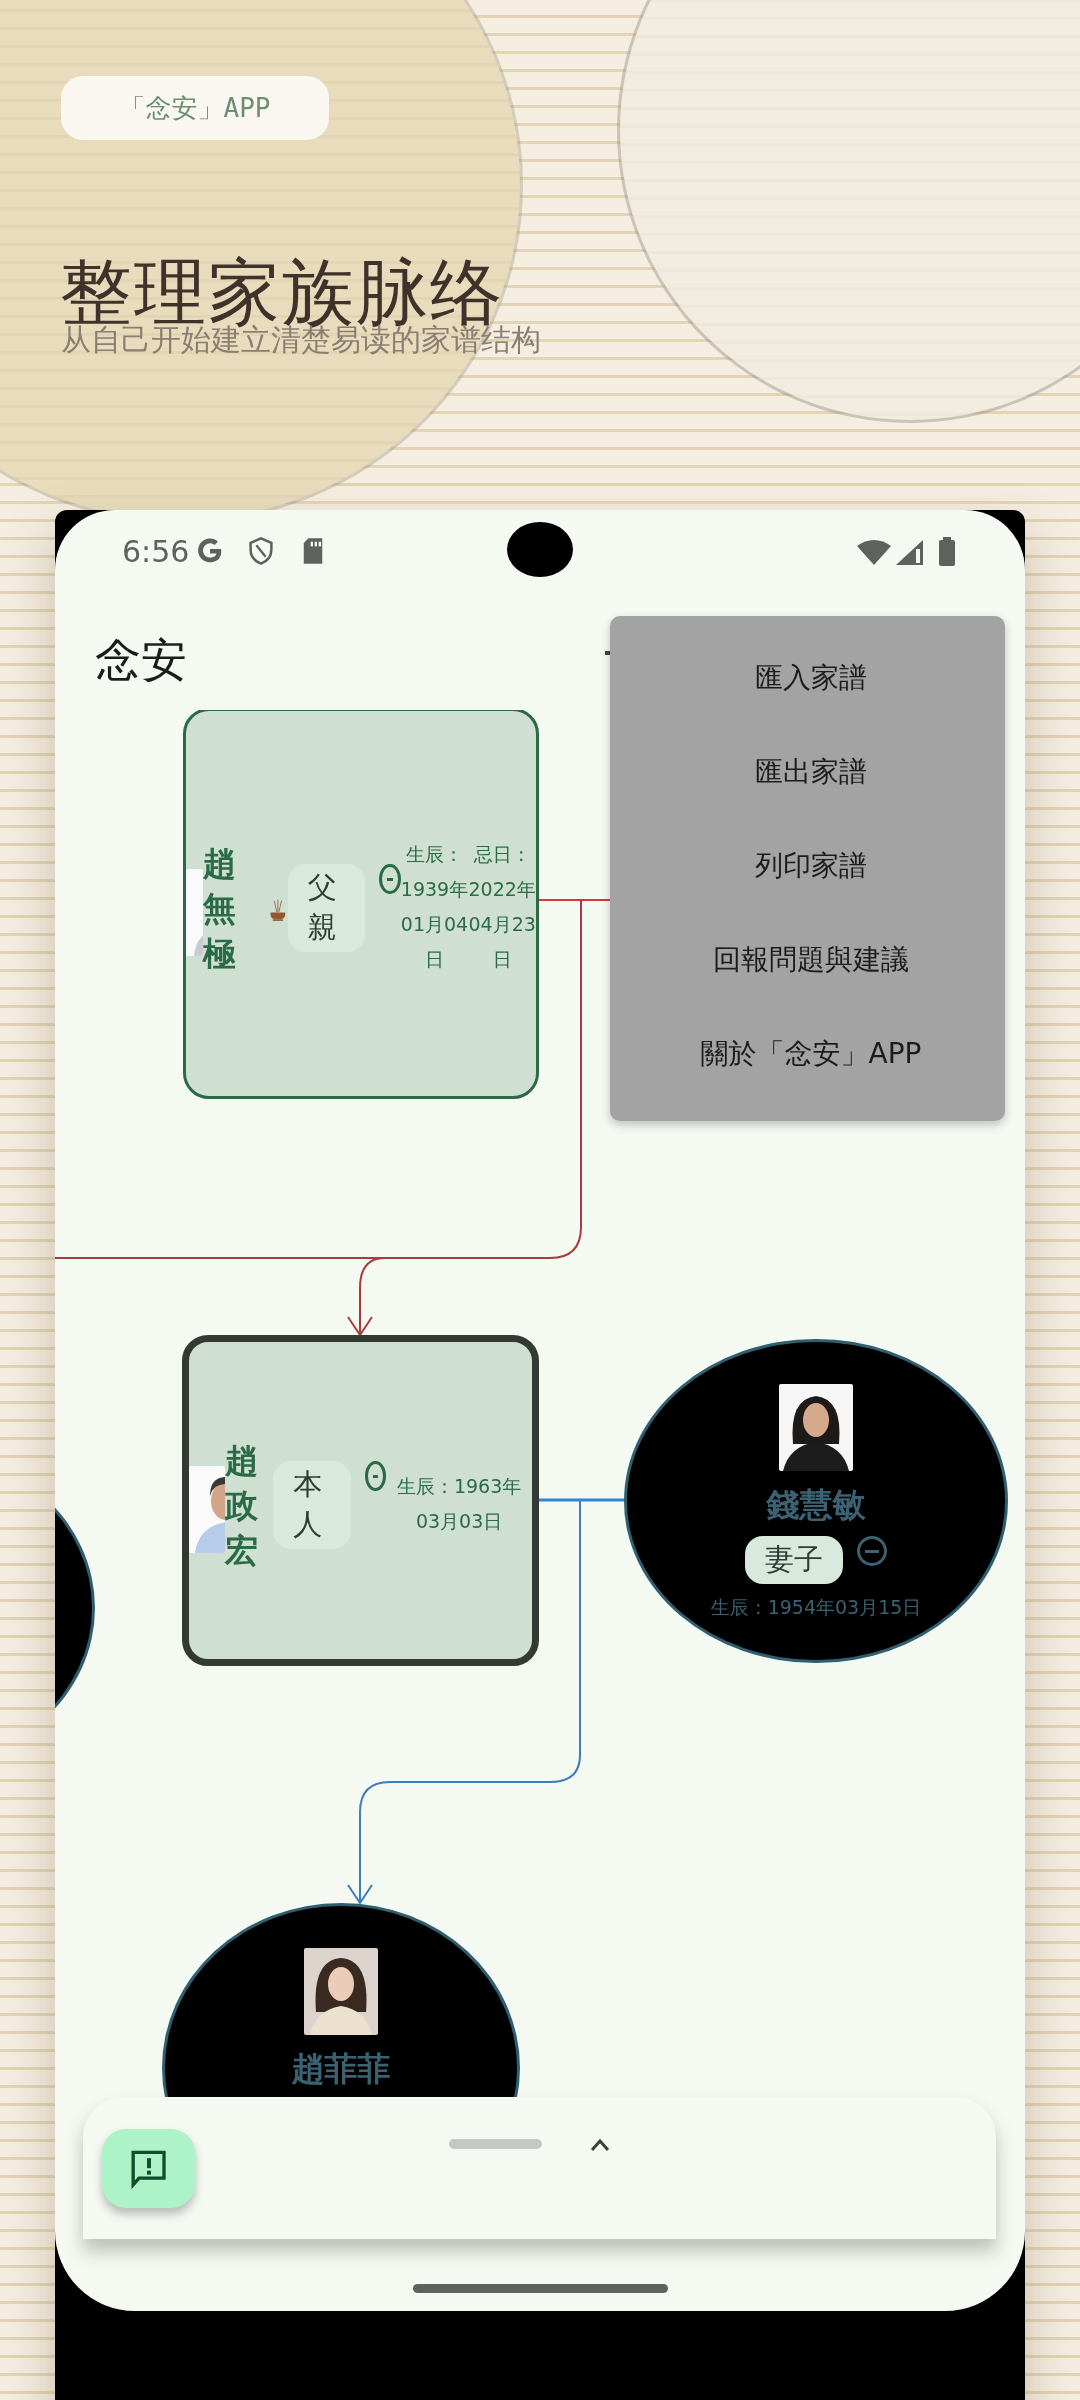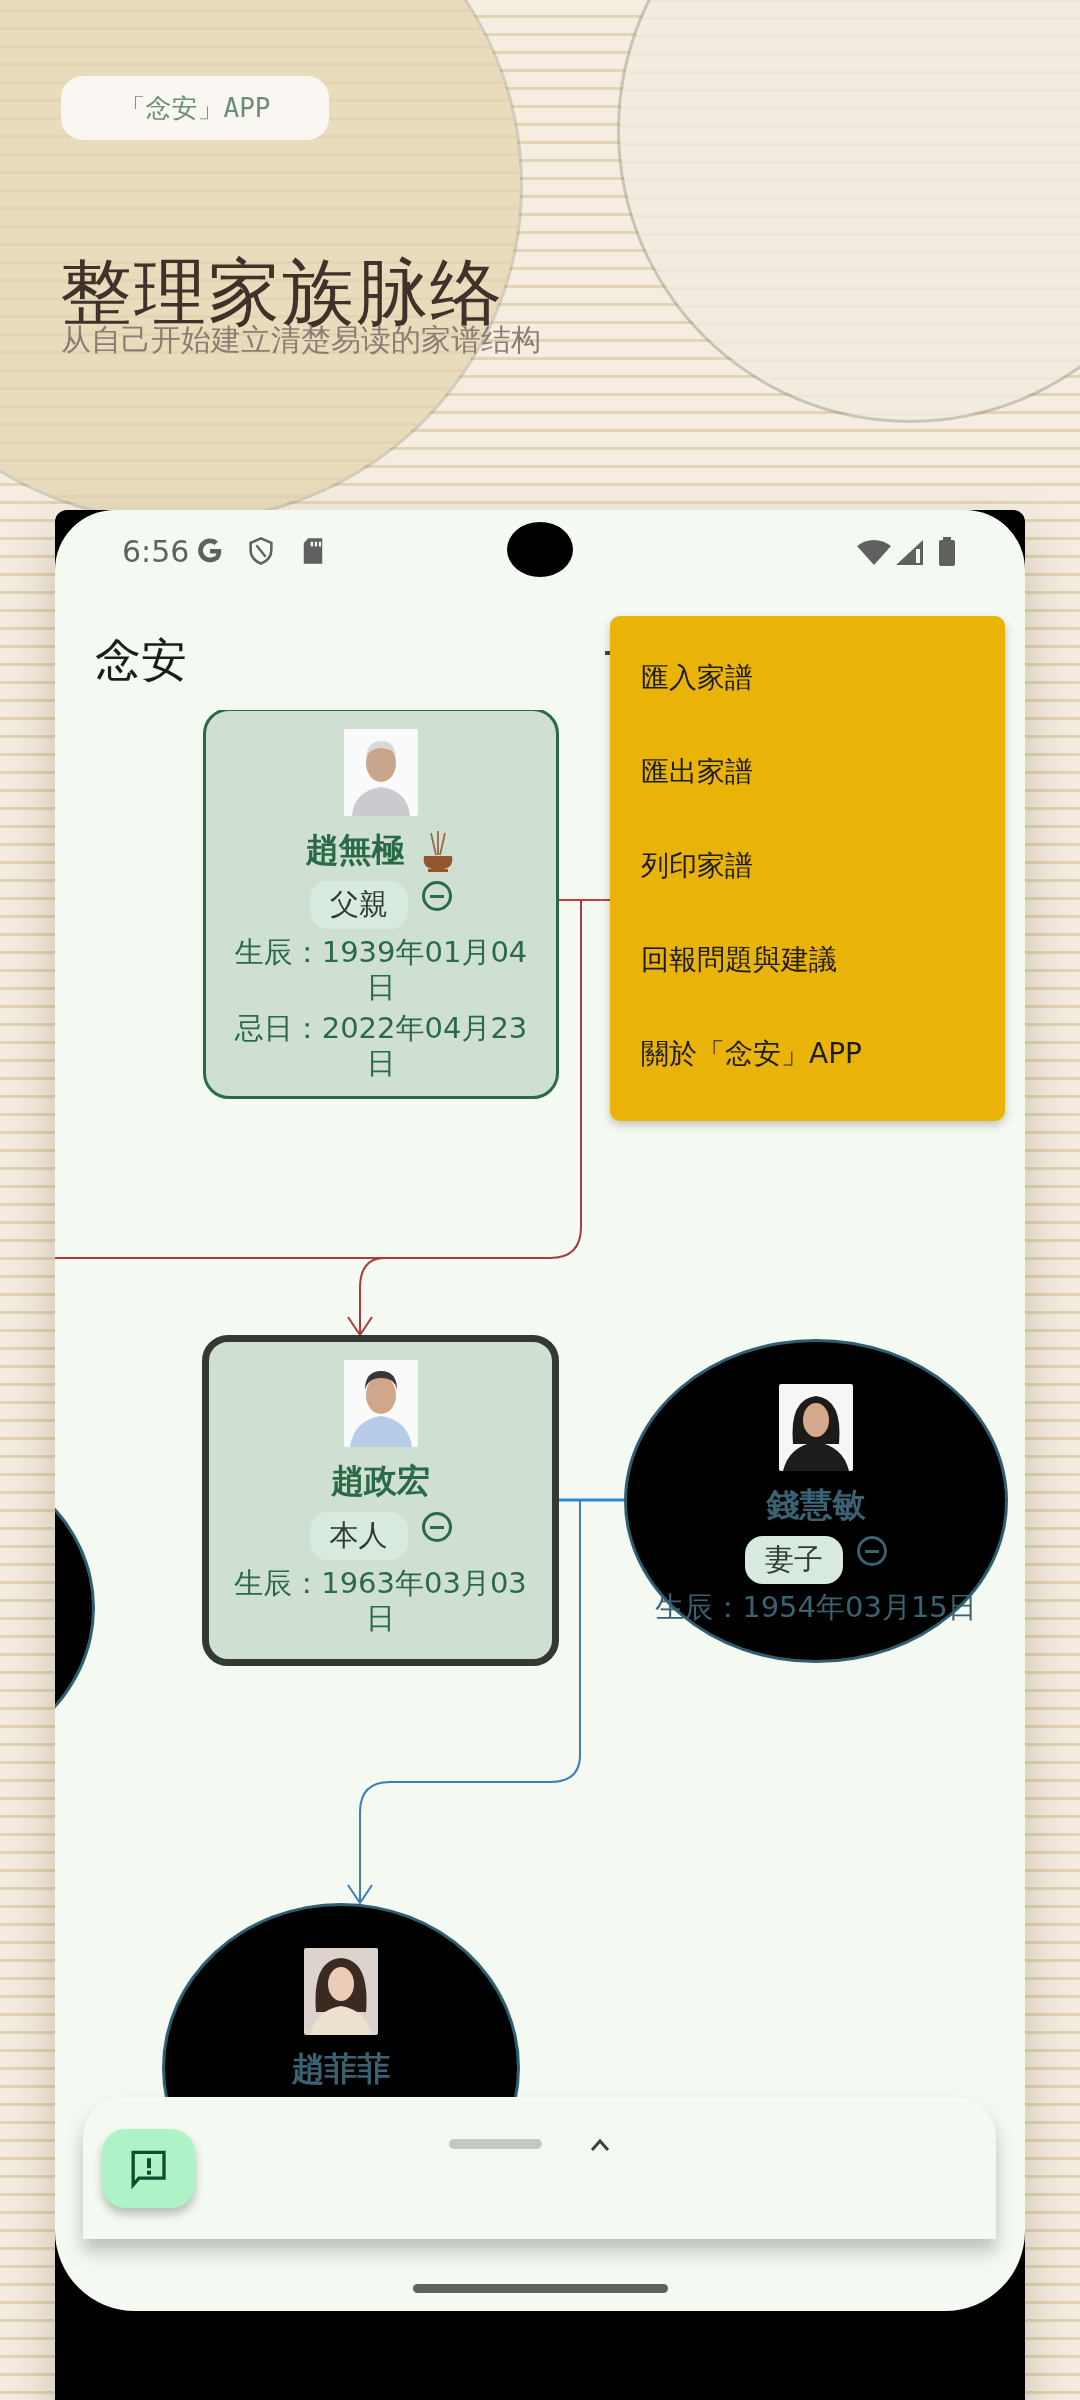--- a/index.html
+++ b/index.html
@@ -51,50 +51,51 @@
   .camera { position:absolute; left:452px; top:12px; width:66px; height:55px; border-radius:50%; background:#000; }
 
   .app-title { position:absolute; left:40px; top:120px; font-size:46px; color:#1b1d1b; }
   .dash-mark { position:absolute; left:550px; top:141px; width:12px; height:4px; background:#444; }
 
   .canvas { position:absolute; left:0; top:200px; width:970px; height:1400px; overflow:hidden; }
   svg.lines { position:absolute; left:0; top:0; }
 
   .card {
     position:absolute; background:#cfe0d3; border:3px solid #2a6a46; border-radius:26px;
-    display:flex; flex-direction:column; align-items:center; box-sizing:border-box;margin-left:20px;
+    display:flex; flex-direction:row; align-items:center; box-sizing:border-box;
   }
   .card.self { border:7px solid #333a34; }
   .photo { width:74px; height:87px; margin-top:18px; border-radius:2px; overflow:hidden; position:relative; }
   .name-row { display:flex; align-items:center; margin-top:12px; }
   .name { font-size:33px; font-weight:bold; color:#2a6a46; }
   .name.blue { color:#3b6272; }
   .rel-row { display:flex; align-items:flex-start; margin-top:8px; }
   .rel-chip {
     background:#d8eadd; border-radius:18px; padding:4px 20px; font-size:29px; color:#2f3b33;
   }
   .minus-btn {
     width:30px; height:30px; border:3px solid #2a6a46; border-radius:50%; margin-left:14px;
     position:relative; box-sizing:border-box;
   }
   .minus-btn::after { content:""; position:absolute; left:5px; right:5px; top:11px; height:3px; background:#2a6a46; }
   .minus-btn.blue { border-color:#3b6272; }
   .minus-btn.blue::after { background:#3b6272; }
-  .info { font-size:29px; color:#2a6a46; text-align:center; line-height:35px; margin-top:6px; width:300px; }
+  .info { font-size:19px; color:#2a6a46; text-align:center; line-height:35px; margin-top:6px; width:300px; }
   .info.blue { color:#3b6272; width:360px; white-space:nowrap; }
 
   .ellipse {
     position:absolute; background:#000000; border:3px solid #2e5e70; border-radius:50%;
     box-sizing:border-box; display:flex; flex-direction:column; align-items:center;
   }
 
   .menu {
     position:absolute; left:555px; top:106px; width:395px; height:505px;
-    background:#eab308; border-radius:10px;
+    background:#a3a3a3; border-radius:10px;
     box-shadow: 0 4px 10px rgba(0,0,0,0.22);
+    text-align: center;
   }
   .menu-item { position:absolute; left:31px; font-size:28px; color:#1c1c1c; height:60px; line-height:60px; width:340px; }
 
   .bottom-sheet {
     position:absolute; left:28px; top:1587px; width:913px; height:142px;
     background:#f4f9f2; border-radius:40px 40px 0 0;
     box-shadow: 0 12px 18px rgba(80,90,80,0.35);
   }
   .drag-handle { position:absolute; left:366px; top:42px; width:93px; height:10px; border-radius:5px; background:#c2c8c2; }
   .chevron-up { position:absolute; left:505px; top:36px; width:24px; height:24px; }

